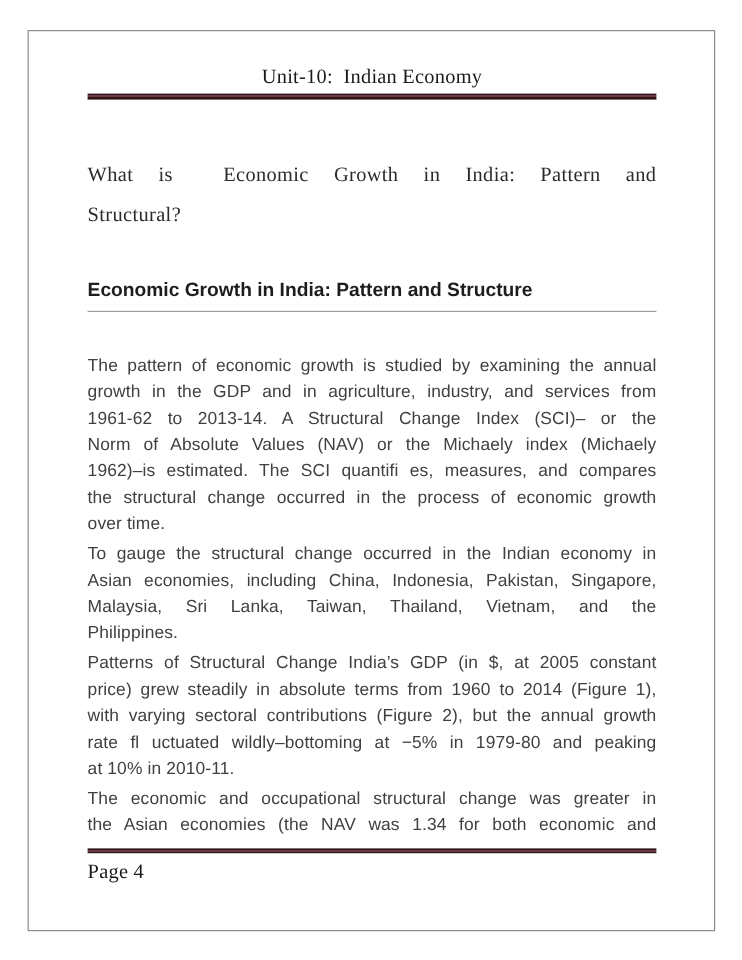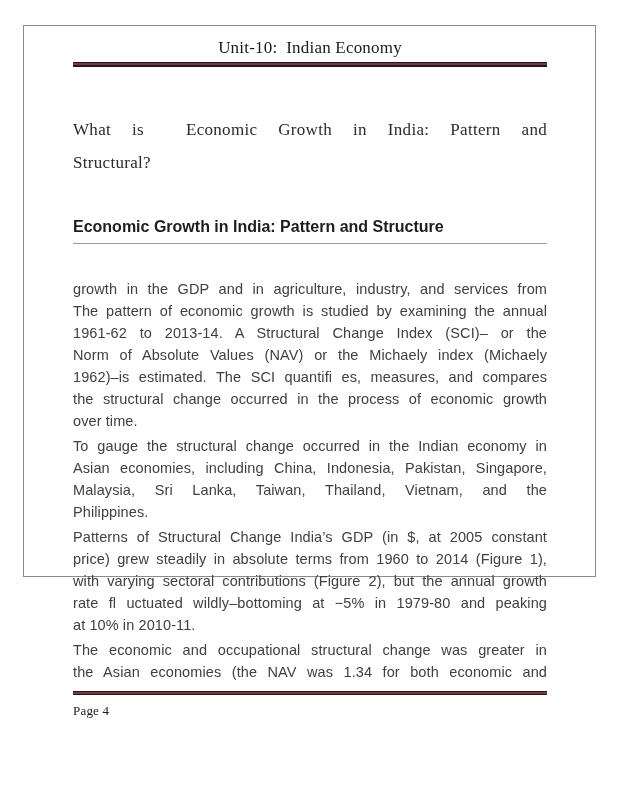--- a/index.html
+++ b/index.html
@@ -15,25 +15,25 @@
     position: relative;
     width: 618px;
     height: 800px;
     background: #ffffff;
   }
   .page {
     position: absolute;
     left: 23px;
     top: 25px;
     width: 573px;
-    height: 552px;
+    height: 751px;
     box-sizing: border-box;
     border: 1px solid #8b8b8b;
     background: #ffffff;
-    padding: 10px 48px 0 49px;
+    padding: 26px 48px 0 49px;
   }
   .header-title {
     font-family: "Liberation Serif", serif;
     font-size: 17px;
     line-height: 24px;
     color: #1a1a1a;
     text-align: center;
     letter-spacing: 0.2px;
   }
   .rule-maroon {
@@ -74,21 +74,21 @@
   .paragraph { margin: 0 0 3px 0; }
   .tline { text-align: left; }
   .tline.jl {
     text-align: justify;
     text-align-last: justify;
   }
   .footer-rule { margin-top: 8px; }
   .footer-label {
     margin-top: 7px;
     font-family: "Liberation Serif", serif;
-    font-size: 13px;
+    font-size: 17px;
     line-height: 17px;
     color: #1a1a1a;
     letter-spacing: 0.2px;
   }
 </style>
 </head>
 <body>
 
 <div class="canvas">
   <div class="page">
@@ -100,22 +100,22 @@
 
     <h1 class="main-title">
         <div class="tline jl">What is&nbsp; Economic Growth in India: Pattern and</div>
         <div class="tline">Structural?</div>
       </h1>
 
     <h2 class="section-heading">Economic Growth in India: Pattern and Structure</h2>
 
     <div class="body-text">
       <div class="paragraph">
+          <div class="tline jl">The pattern of economic growth is studied by examining the annual</div>
           <div class="tline jl">growth in the GDP and in agriculture, industry, and services from</div>
-          <div class="tline jl">The pattern of economic growth is studied by examining the annual</div>
           <div class="tline jl">1961-62 to 2013-14. A Structural Change Index (SCI)– or the</div>
           <div class="tline jl">Norm of Absolute Values (NAV) or the Michaely index (Michaely</div>
           <div class="tline jl">1962)–is estimated. The SCI quantifi es, measures, and compares</div>
           <div class="tline jl">the structural change occurred in the process of economic growth</div>
           <div class="tline">over time.</div>
         </div>
       <div class="paragraph">
           <div class="tline jl">To gauge the structural change occurred in the Indian economy in</div>
           <div class="tline jl">Asian economies, including China, Indonesia, Pakistan, Singapore,</div>
           <div class="tline jl">Malaysia, Sri Lanka, Taiwan, Thailand, Vietnam, and the</div>

